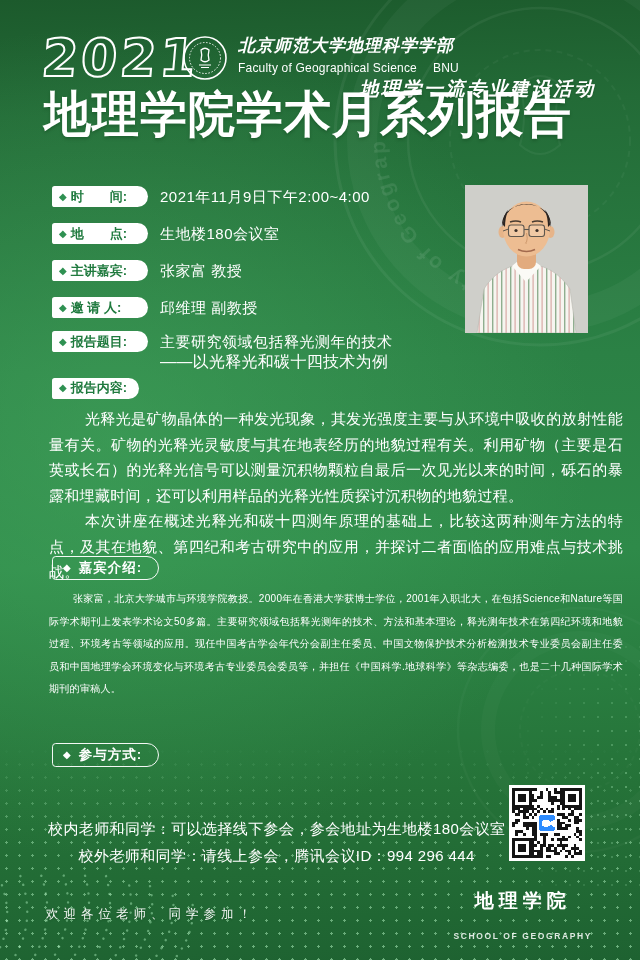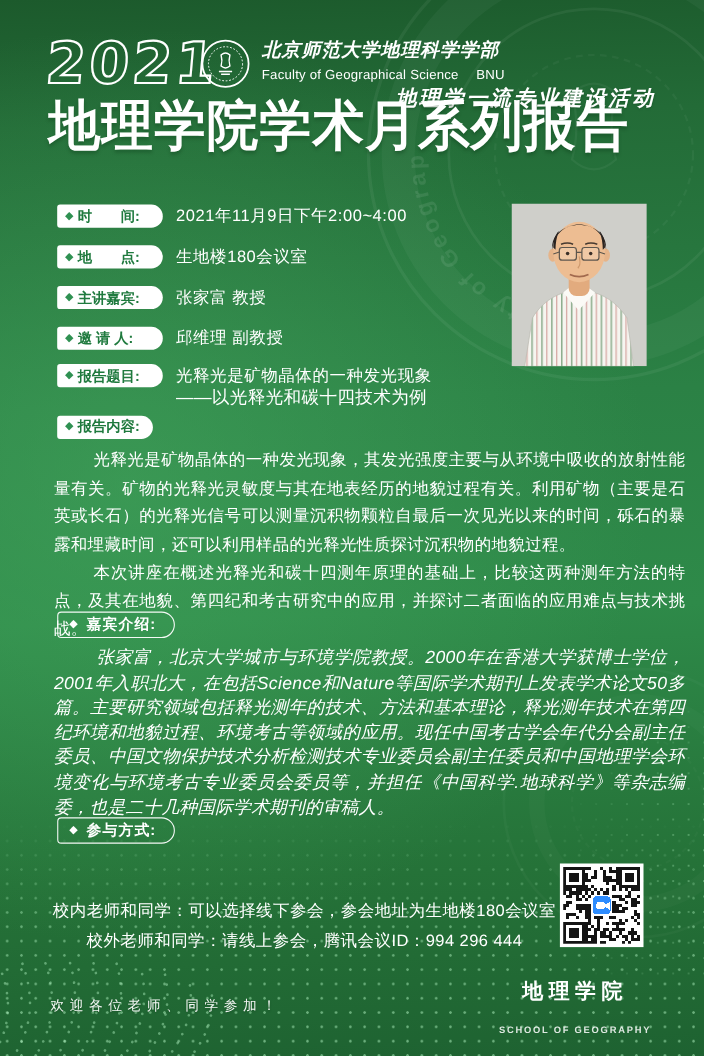--- a/index.html
+++ b/index.html
@@ -70,21 +70,21 @@
   .pill-o .d { font-size:10px; line-height:1; }
   
   .photo { position:absolute; left:465px; top:185px; width:123px; height:148px; }
   
   .section-label { position:absolute; left:52px; }
   .body-text {
     position:absolute; left:33px; width:574px; color:#fff; text-align:justify;
     font-size:15px; line-height:25.5px; letter-spacing:0.3px;margin-left:16px;
   }
   .body-text p { margin:0; text-indent:2.4em; }
-  .guest-text { font-size:16px; line-height:22.6px;font-style:italic; }
+  .guest-text { font-size:10px; line-height:22.6px; }
   .join-lines { position:absolute; left:48px; top:815px; color:#fff; font-size:15px; line-height:27px; letter-spacing:0.4px;text-align:center; }
   
   .qr { position:absolute; left:509px; top:785px; width:76px; height:76px; background:#fff; padding:3px; }
   .qr svg { display:block; width:100%; height:100%; }
   
   .welcome {
     position:absolute; left:46px; top:906px; color:rgba(255,255,255,0.95);
     font-size:12.5px; font-weight:normal; letter-spacing:5px; white-space:nowrap;
     text-shadow:0 1px 2px rgba(0,40,10,.3);
   }
@@ -181,21 +181,21 @@
         <span class="lbl">邀 请 人:</span>
       </span>
     <span class="row-value">邱维理 副教授</span>
   </div>
   <div class="info-row" style="top:331px">
     <span class="pill">
         <span class="d">◆</span>
         <span class="lbl">报告题目:</span>
       </span>
     <span class="row-value">
-      <div>光释光是矿物晶体的一种发光现象</div>
+      <div>主要研究领域包括释光测年的技术</div>
       <div class="sub">——以光释光和碳十四技术为例</div>
     </span>
   </div>
 
   <svg class="photo" viewBox="0 0 123 148" preserveAspectRatio="none">
     <defs>
       <pattern id="stripes" width="9" height="9" patternUnits="userSpaceOnUse">
         <rect width="9" height="9" fill="#f6f5f0"></rect>
         <rect x="0" width="1.4" height="9" fill="#8fae8f"></rect>
         <rect x="4.5" width="1.2" height="9" fill="#d8aaa6"></rect>

